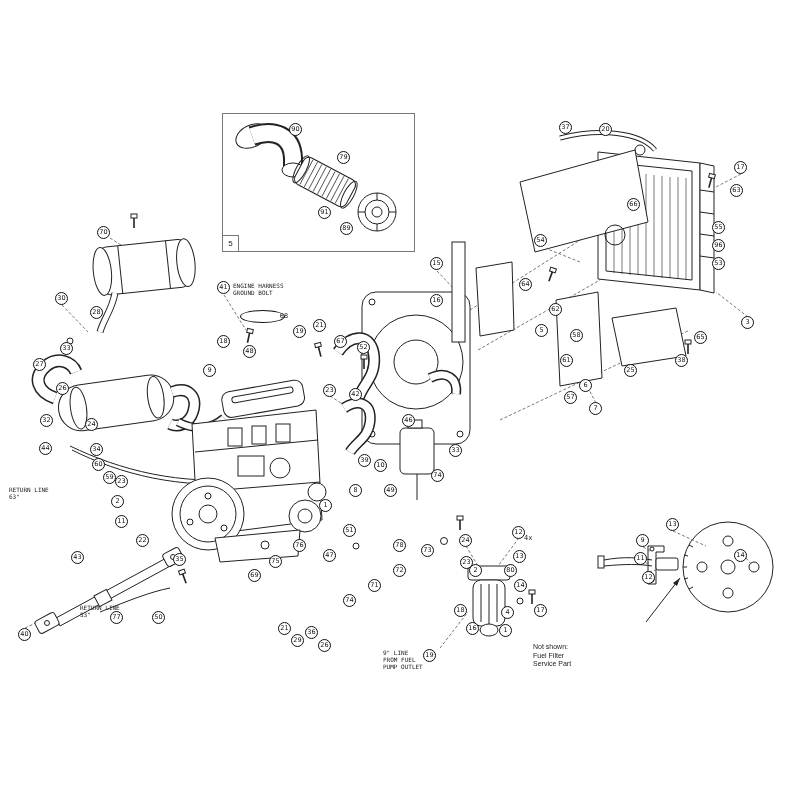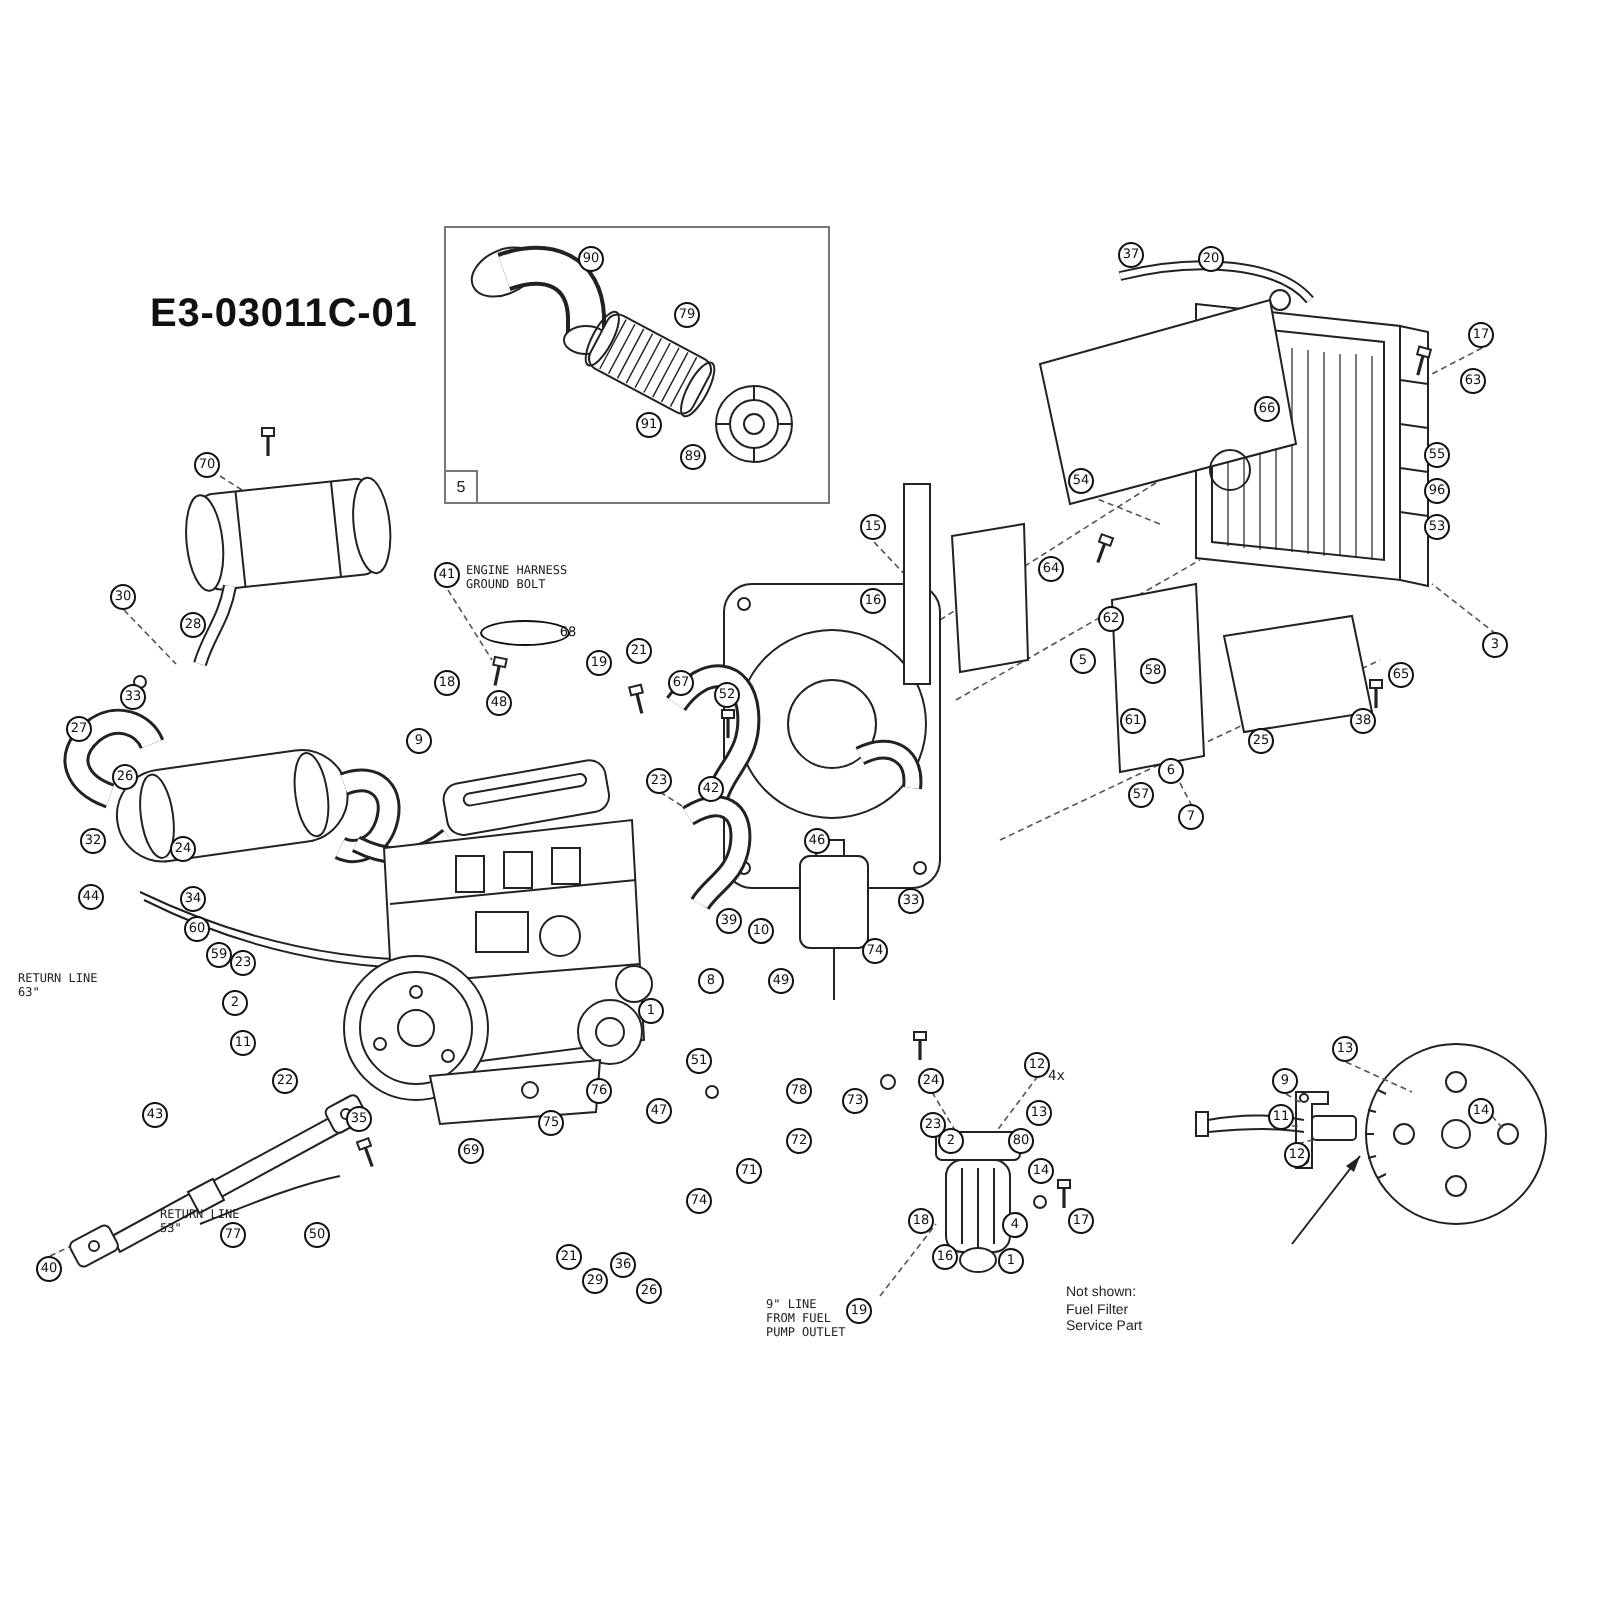--- a/index.html
+++ b/index.html
@@ -294,21 +294,20 @@
       <circle cx="444" cy="541" r="3.5" fill="#fff" stroke="#222"></circle>
       <circle cx="520" cy="601" r="3" fill="#fff" stroke="#222"></circle>
     </g>
   </svg>
 
   <div class="inset inset-air">
     <div class="inset-tag">5</div>
   </div>
 
 
-  <div class="title">E3-03011C-01</div>
   <div class="tech lbl-harness">ENGINE HARNESS
 GROUND BOLT</div>
   <div class="tech lbl-ret63">RETURN LINE
 63"</div>
   <div class="tech lbl-ret53">RETURN LINE
 53"</div>
   <div class="tech lbl-fuel">9" LINE
 FROM FUEL
 PUMP OUTLET</div>
   <div class="lbl-notshown">Not shown:
@@ -387,21 +386,21 @@
       <div class="callout" style="left: 428px; top: 551px;">73</div>
       <div class="callout" style="left: 520px; top: 557px;">13</div>
       <div class="callout" style="left: 330px; top: 556px;">47</div>
       <div class="callout" style="left: 78px; top: 558px;">43</div>
       <div class="callout" style="left: 180px; top: 560px;">35</div>
       <div class="callout" style="left: 276px; top: 562px;">75</div>
       <div class="callout" style="left: 467px; top: 563px;">23</div>
       <div class="callout" style="left: 511px; top: 571px;">80</div>
       <div class="callout" style="left: 476px; top: 571px;">2</div>
       <div class="callout" style="left: 400px; top: 571px;">72</div>
-      <div class="callout" style="left: 236px; top: 576px; text-align: right;">69</div>
+      <div class="callout" style="left: 255px; top: 576px; text-align: right;">69</div>
       <div class="callout" style="left: 375px; top: 586px;">71</div>
       <div class="callout" style="left: 521px; top: 586px;">14</div>
       <div class="callout" style="left: 350px; top: 601px;">74</div>
       <div class="callout" style="left: 461px; top: 611px;">18</div>
       <div class="callout" style="left: 508px; top: 613px;">4</div>
       <div class="callout" style="left: 541px; top: 611px;">17</div>
       <div class="callout" style="left: 117px; top: 618px;">77</div>
       <div class="callout" style="left: 159px; top: 618px;">50</div>
       <div class="callout" style="left: 473px; top: 629px;">16</div>
       <div class="callout" style="left: 506px; top: 631px;">1</div>

